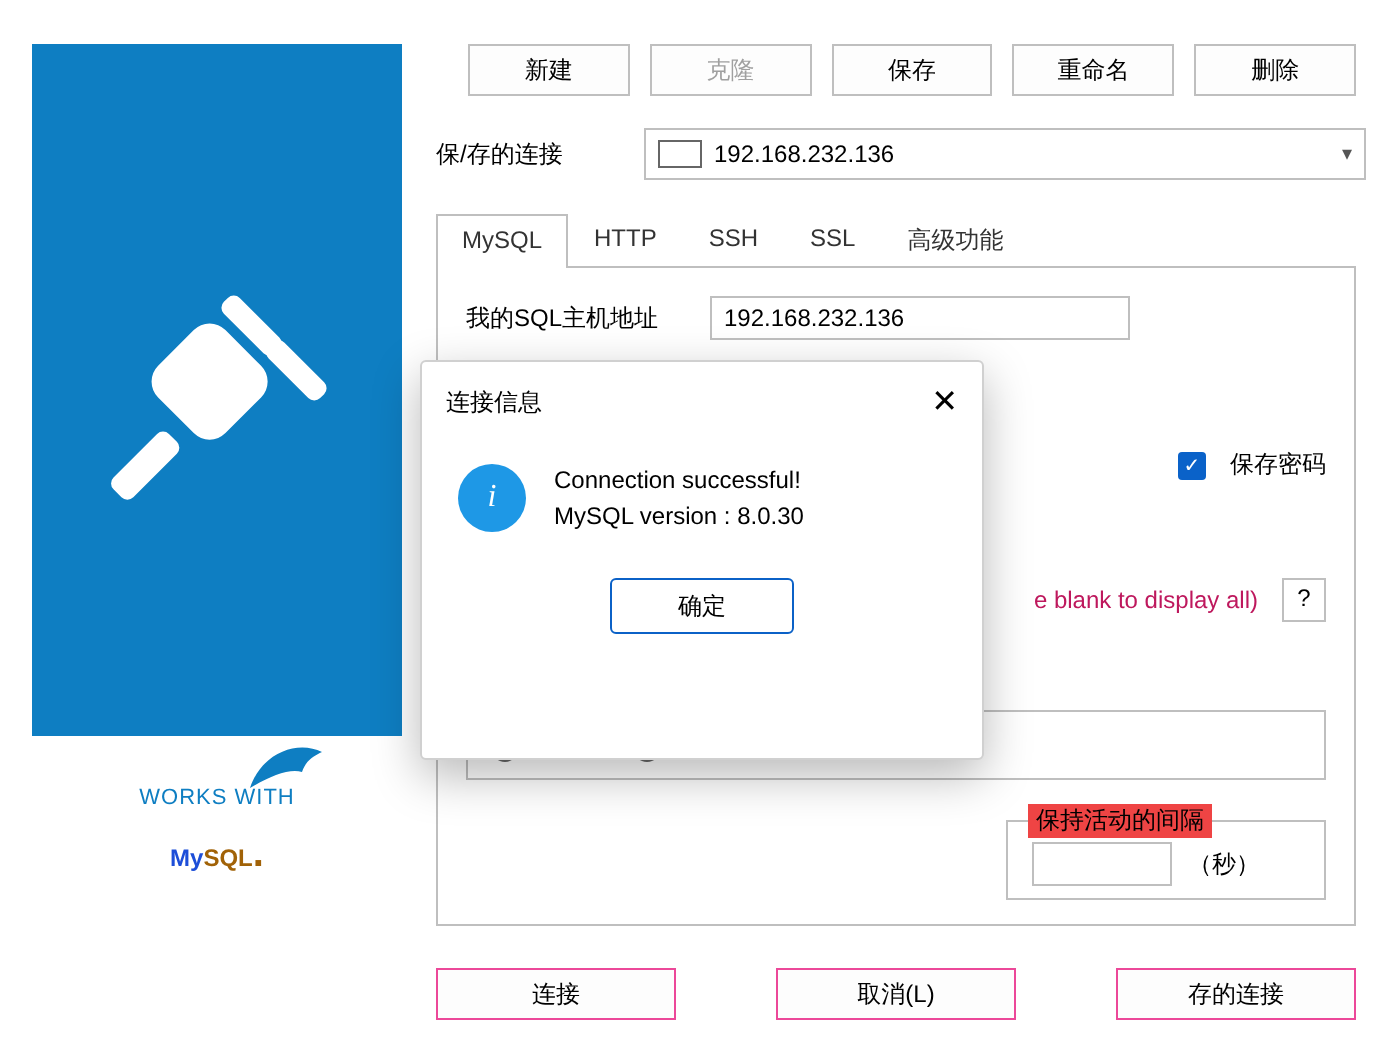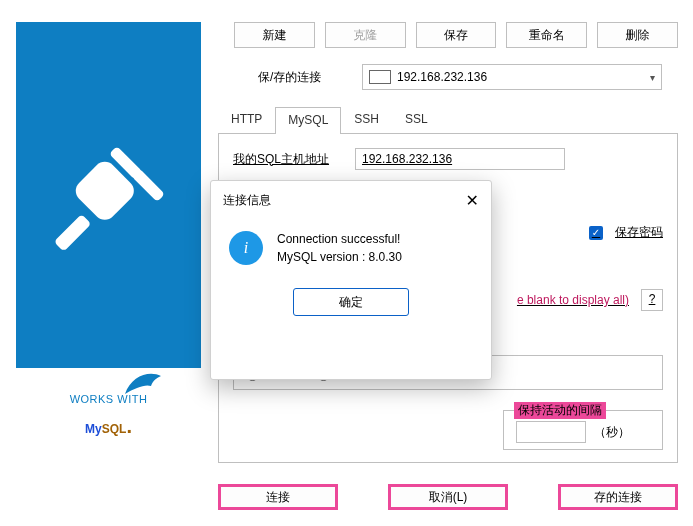--- a/index.html
+++ b/index.html
@@ -12,57 +12,57 @@
   .sidebar { position: absolute; left: 16px; top: 22px; width: 185px; height: 442px; }
   .plugimg { width: 185px; height: 346px; background: #0e7ec2; display: flex; align-items: center; justify-content: center; }
   .plug-svg { width: 140px; height: 140px; }
   .mysql-logo { height: 96px; background: #fff; display: flex; flex-direction: column; align-items: center; justify-content: center; line-height: 1; }
   .ww { color: #0e7ec2; font-size: 11px; letter-spacing: 0.5px; font-weight: 500; text-align: center; }
   .my { font-size: 32px; font-weight: 600; margin-top:1px }
   .my .m1 { color: #1d4ed8; }
   .my .m2 { color: #a16207; }
   .dolphin { position:absolute; right:38px; top:348px; }
 
-  .savedrow { position: absolute; left: 218px; top: 64px; right: 31px; display: flex; align-items: center; gap: 14px; margin-left: 40px; }
+  .savedrow { position: absolute; left: 218px; top: 64px; right: 10px; display: flex; align-items: center; gap: 14px; }
   .savedrow .lbl { min-width: 90px; }
   .combo { flex: 1; height: 26px; border: 1px solid #bfbfbf; display: flex; align-items: center; padding: 0 6px; background: #fff; justify-content: space-between; }
   .combo .swatch { width:22px; height:14px; border:1px solid #666; margin-right:6px }
   .combo .chev { font-size: 10px; color: #555; }
 
   .tabstrip { position: absolute; left: 218px; top: 106px; right: 15px; height: 28px; border-bottom: 1px solid #bfbfbf; display: flex; }
   .tab { padding: 5px 12px; border: 1px solid transparent; border-bottom: none; cursor: pointer; color:#333; }
   .tab.active { border-color: #bfbfbf; background: #fff; position: relative; top: 1px; }
 
   .panel { position: absolute; left: 218px; top: 134px; right: 15px; bottom: 63px; border: 1px solid #bfbfbf; border-top:none; background: #fff; padding:14px 14px 8px; }
-  .formrow { display: flex; align-items: center; gap: 12px; margin-bottom: 12px; text-decoration: underline; }
+  .formrow { display: flex; align-items: center; gap: 12px; margin-bottom: 12px; }
   .formrow .flab { width: 110px; }
   .tin { height: 22px; border: 1px solid #bfbfbf; padding: 2px 6px; background: #fff; }
   .hint { color: #be185d; }
   .qbtn { width:22px; height:22px; border:1px solid #bfbfbf; background:#fff; text-align:center; line-height:18px; cursor:pointer; }
   .chk { width:14px; height:14px; background:#0a62c9; border-radius:2px; display:inline-flex; align-items:center; justify-content:center; color:#fff; font-size:10px; }
 
   .session { border:1px solid #bfbfbf; margin-top:44px; padding:10px 12px 6px; position:relative; display:flex; gap:26px; }
   .session .grouplabel { position:absolute; top:-9px; left:10px; background:#fff; padding:0 4px; }
   .radio { width:13px; height:13px; border:1px solid #666; border-radius:50%; display:inline-flex; align-items:center; justify-content:center; margin-right:4px; }
   .radio .dot { width:7px; height:7px; border-radius:50%; background:#0a62c9; }
 
   .keepalive { position:absolute; right:14px; bottom:12px; border:1px solid #bfbfbf; padding:10px 12px 6px; width:160px; }
-  .keepalive .grouplabel { position:absolute; top:-9px; left:10px; background:#ec4899; padding:0 4px;text-align:center; }
+  .keepalive .grouplabel { position:absolute; top:-9px; left:10px; background:#ef4444; padding:0 4px;text-align:center; }
 
   .footer { position: absolute; left: 218px; right: 15px; bottom: 16px; display: flex; justify-content: space-between; }
-  .footer button { width: 120px; height: 26px; border: 3px solid #ec4899; background: #fdfdfd; cursor: pointer; }
+  .footer button { width: 120px; height: 26px; border: 1px solid #ec4899; background: #fdfdfd; cursor: pointer; }
 
   .modal-shadow { position:absolute; left:210px; top:180px; width:282px; height:200px; box-shadow: 0 8px 24px rgba(0,0,0,0.28); background:#fff; border:1px solid #d0d0d0; border-radius:3px; }
   .modal-title { padding:10px 12px 6px; display:flex; justify-content:space-between; align-items:center; }
   .modal-title .x { font-size:16px; cursor:pointer; }
   .modal-body { display:flex; align-items:center; gap:14px; padding: 14px 18px 10px; }
   .info-icon { width:34px; height:34px; border-radius:50%; background:#1e98e6; color:#fff; display:flex; align-items:center; justify-content:center; font-family: Georgia, serif; font-size:16px; font-style:italic; }
   .modal-msg { line-height:1.5; }
   .modal-foot { display:flex; justify-content:center; padding: 12px 0 16px; }
-  .modal-foot button { width:116px; height:28px; border:1px solid #0b61c7; background:#fff; border-radius:3px; cursor:pointer; }
+  .modal-foot button { width:92px; height:28px; border:1px solid #0b61c7; background:#fff; border-radius:3px; cursor:pointer; }
 </style>
 </head>
 <body>
 
 <div class="sidebar">
   <div class="plugimg">
     <svg class="plug-svg" viewBox="0 0 100 100">
       <g fill="#fff">
         <rect x="10" y="72" width="28" height="10" rx="3" transform="rotate(-45 24 77)"></rect>
         <rect x="30" y="30" width="34" height="34" rx="8" transform="rotate(-45 47 47)"></rect>
@@ -95,24 +95,25 @@
   <div class="combo">
     <span style="display:flex;align-items:center">
         <span class="swatch"></span>
         <span>192.168.232.136</span>
       </span>
     <span class="chev">▾</span>
   </div>
 </div>
 
 <div class="tabstrip">
+  <div class="tab active">MySQL</div>
   <div class="tab">HTTP</div>
-  <div class="tab active">MySQL</div>
   <div class="tab">SSH</div>
   <div class="tab">SSL</div>
+  <div class="tab">高级功能</div>
 </div>
 
 <div class="panel">
   <div class="formrow">
     <div class="flab">我的SQL主机地址</div>
     <input class="tin" style="width: 210px;" value="192.168.232.136">
   </div>
 
   <div class="formrow" style="justify-content:flex-end; margin-top:54px">
     <span class="chk">✓</span>

